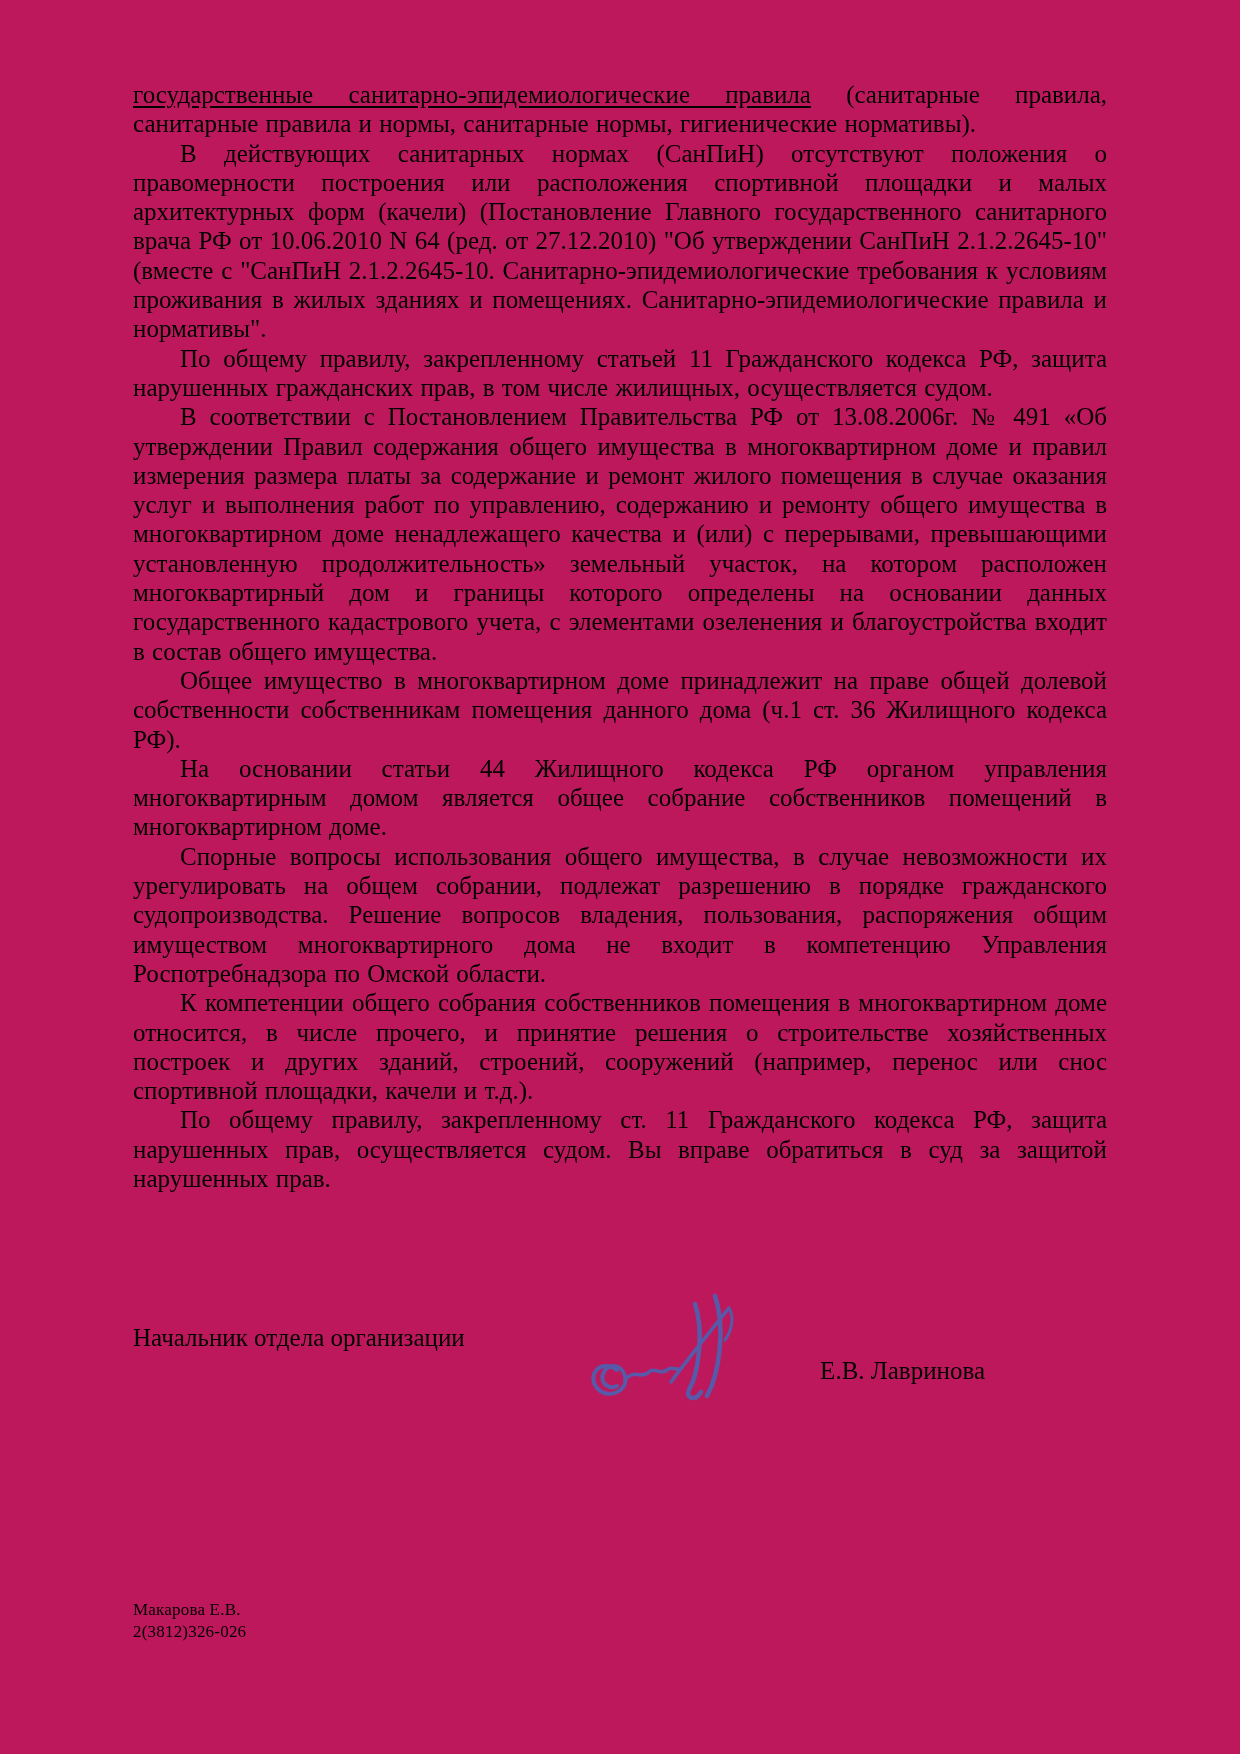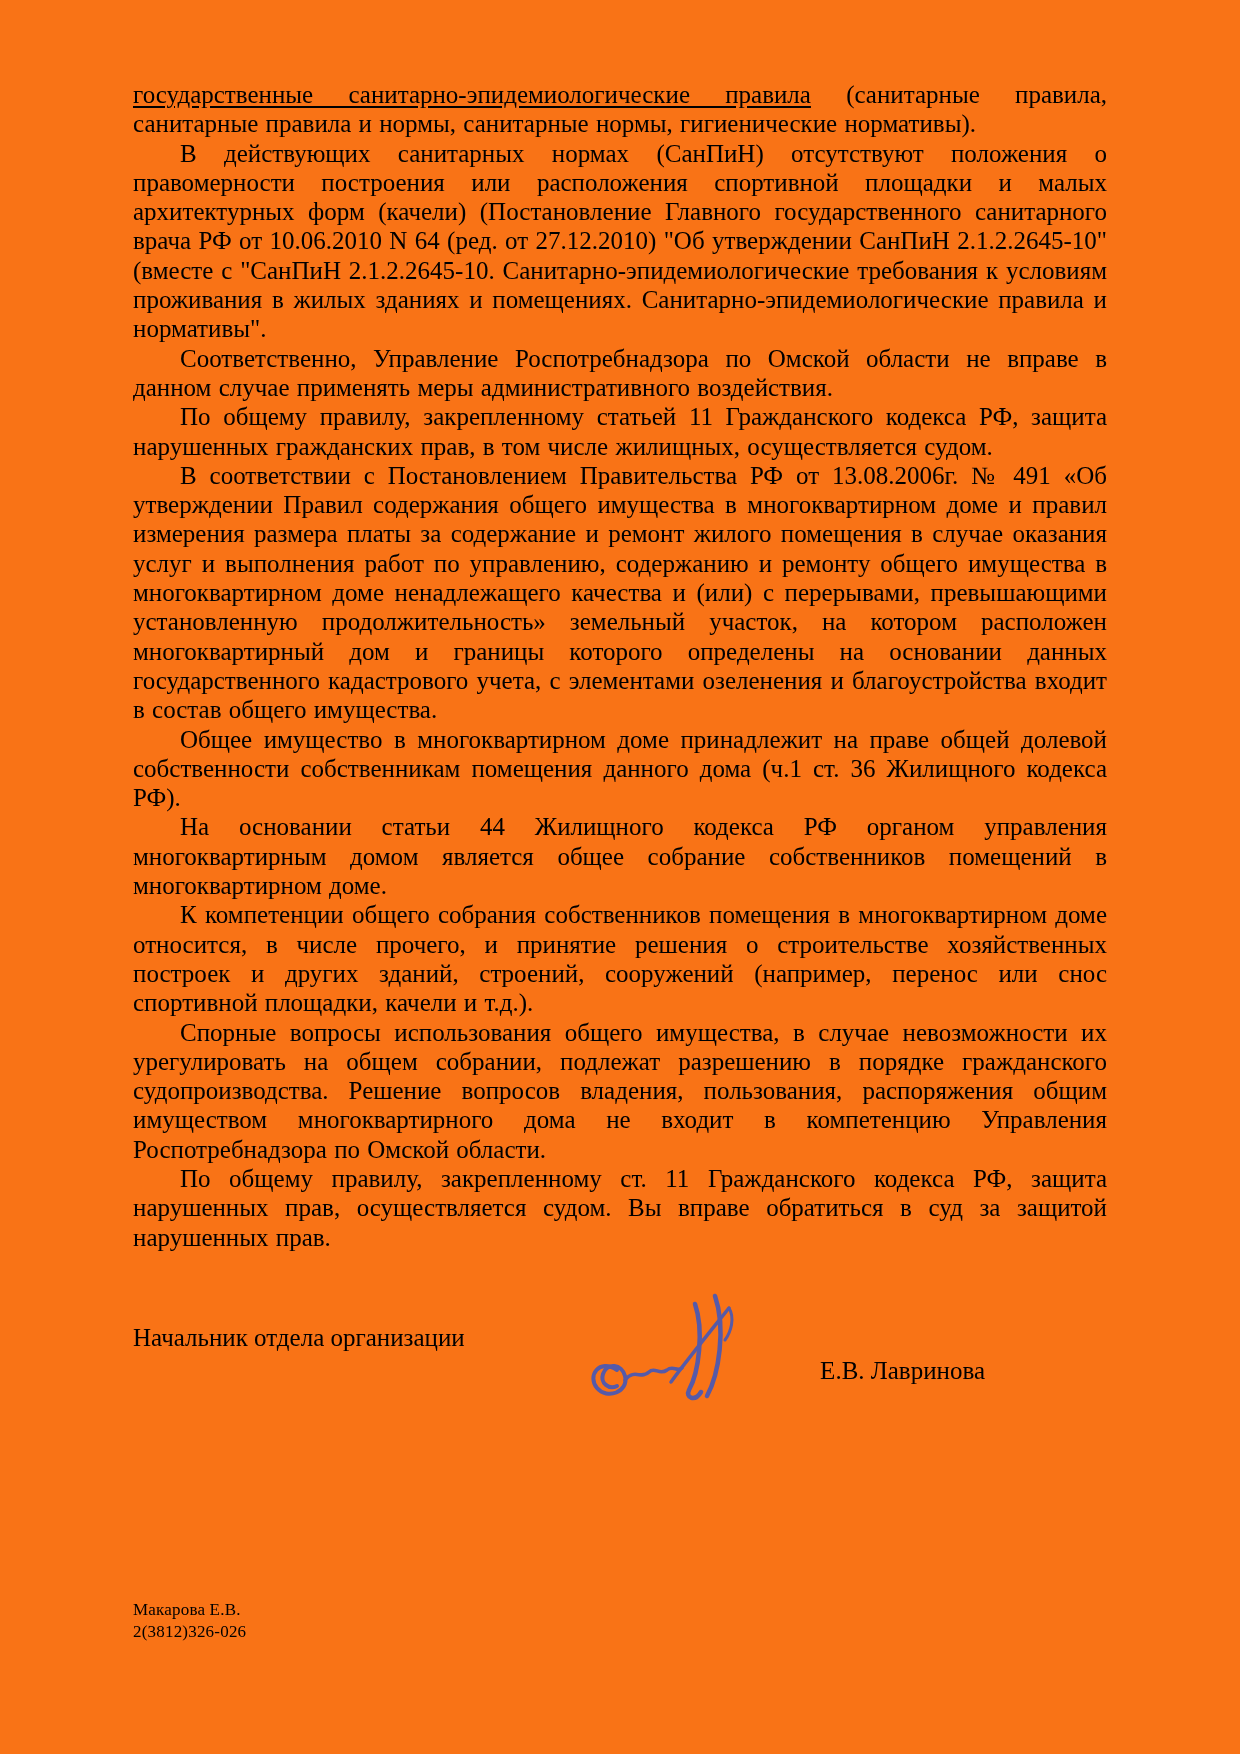--- a/index.html
+++ b/index.html
@@ -1,21 +1,21 @@
 <!DOCTYPE html>
 <html><head>
 <meta charset="utf-8">
 <style>
   html, body { margin: 0; padding: 0; background: #e8e8e8; }
   .page {
     position: relative;
     width: 1240px;
     height: 1754px;
     margin: 0 auto;
-    background: #f97316;
+    background: #be185d;
     font-family: "Liberation Serif", serif;
     color: #000000;
     overflow: hidden;
   }
   .content {
     position: absolute;
     left: 133px;
     top: 80px;
     width: 974px;
     font-size: 25px;
@@ -58,27 +58,26 @@
   }
 </style>
 </head>
 <body>
 
 <div class="page">
 
   <div class="content">
     <p class="lead"><u><span>государственные санитарно-эпидемиологические правила</span></u><span> (санитарные правила, санитарные правила и нормы, санитарные нормы, гигиенические нормативы).</span></p>
     <p>В действующих санитарных нормах (СанПиН) отсутствуют положения о правомерности построения или расположения спортивной площадки и малых архитектурных форм (качели) (Постановление Главного государственного санитарного врача РФ от 10.06.2010 N 64 (ред. от 27.12.2010) "Об утверждении СанПиН 2.1.2.2645-10"(вместе с "СанПиН 2.1.2.2645-10. Санитарно-эпидемиологические требования к условиям проживания в жилых зданиях и помещениях. Санитарно-эпидемиологические правила и нормативы".</p>
-    <p>Соответственно, Управление Роспотребнадзора по Омской области не вправе в данном случае применять меры административного воздействия.</p>
     <p>По общему правилу, закрепленному статьей 11 Гражданского кодекса РФ, защита нарушенных гражданских прав, в том числе жилищных, осуществляется судом.</p>
     <p>В соответствии с Постановлением Правительства РФ от 13.08.2006г. № 491 «Об утверждении Правил содержания общего имущества в многоквартирном доме и правил измерения размера платы за содержание и ремонт жилого помещения в случае оказания услуг и выполнения работ по управлению, содержанию и ремонту общего имущества в многоквартирном доме ненадлежащего качества и (или) с перерывами, превышающими установленную продолжительность» земельный участок, на котором расположен многоквартирный дом и границы которого определены на основании данных государственного кадастрового учета, с элементами озеленения и благоустройства входит в состав общего имущества.</p>
     <p>Общее имущество в многоквартирном доме принадлежит на праве общей долевой собственности собственникам помещения данного дома (ч.1 ст. 36 Жилищного кодекса РФ).</p>
     <p>На основании статьи 44 Жилищного кодекса РФ органом управления многоквартирным домом является общее собрание собственников помещений в многоквартирном доме.</p>
+    <p>Спорные вопросы использования общего имущества, в случае невозможности их урегулировать на общем собрании, подлежат разрешению в порядке гражданского судопроизводства. Решение вопросов владения, пользования, распоряжения общим имуществом многоквартирного дома не входит в компетенцию Управления Роспотребнадзора по Омской области.</p>
     <p>К компетенции общего собрания собственников помещения в многоквартирном доме относится, в числе прочего, и принятие решения о строительстве хозяйственных построек и других зданий, строений, сооружений (например, перенос или снос спортивной площадки, качели и т.д.).</p>
-    <p>Спорные вопросы использования общего имущества, в случае невозможности их урегулировать на общем собрании, подлежат разрешению в порядке гражданского судопроизводства. Решение вопросов владения, пользования, распоряжения общим имуществом многоквартирного дома не входит в компетенцию Управления Роспотребнадзора по Омской области.</p>
     <p>По общему правилу, закрепленному ст. 11 Гражданского кодекса РФ, защита нарушенных прав, осуществляется судом. Вы вправе обратиться в суд за защитой нарушенных прав.</p>
   </div>
 
   <div class="sig-block">
     <div class="sig-title">
       <div class="line1">Начальник отдела организации</div>
     </div>
 
     <svg class="signature-svg" viewBox="0 0 175 132" aria-hidden="true">
       <g fill="none" stroke="#565aa8">

